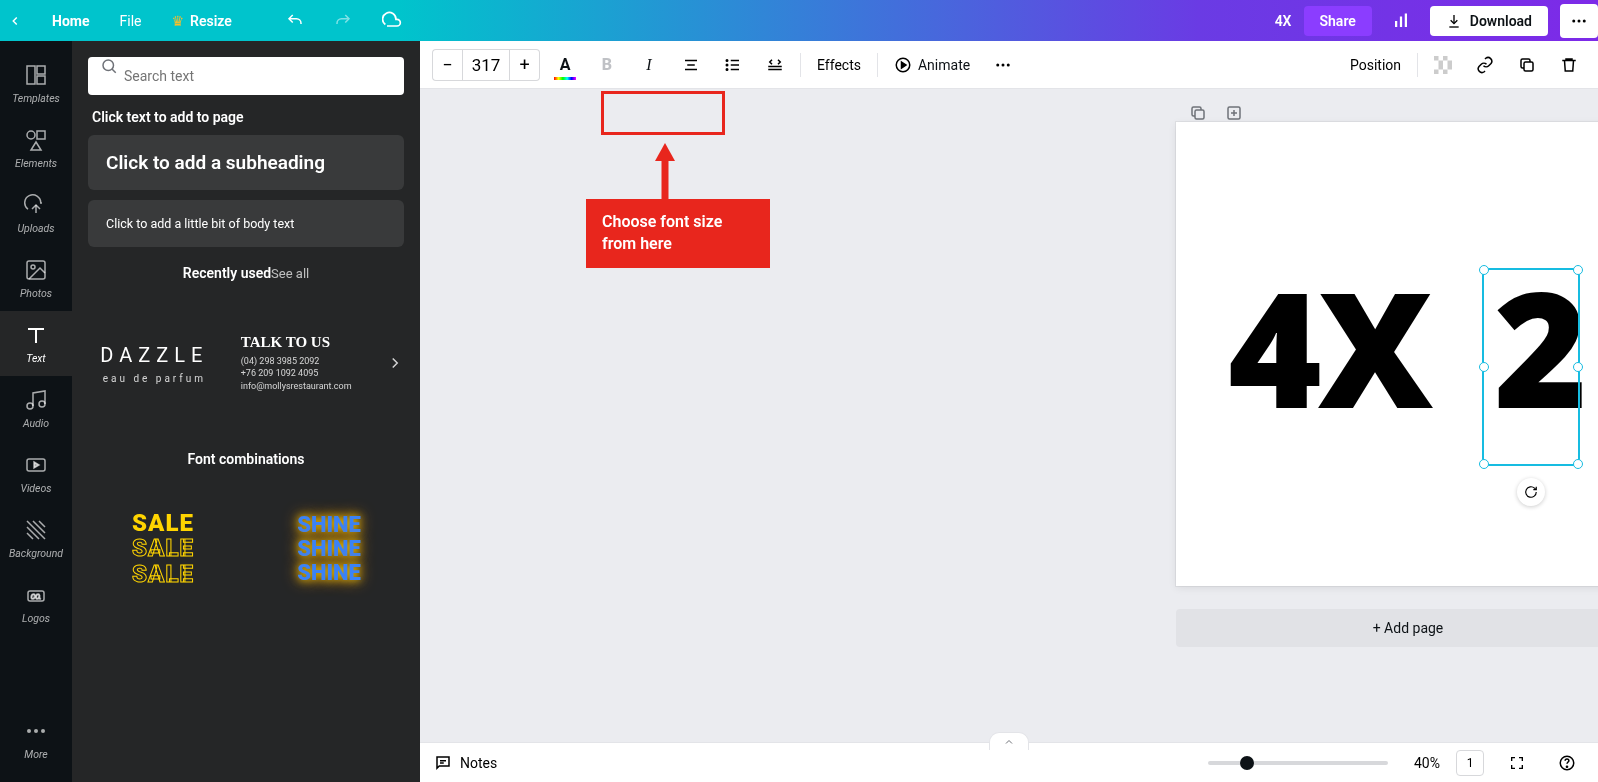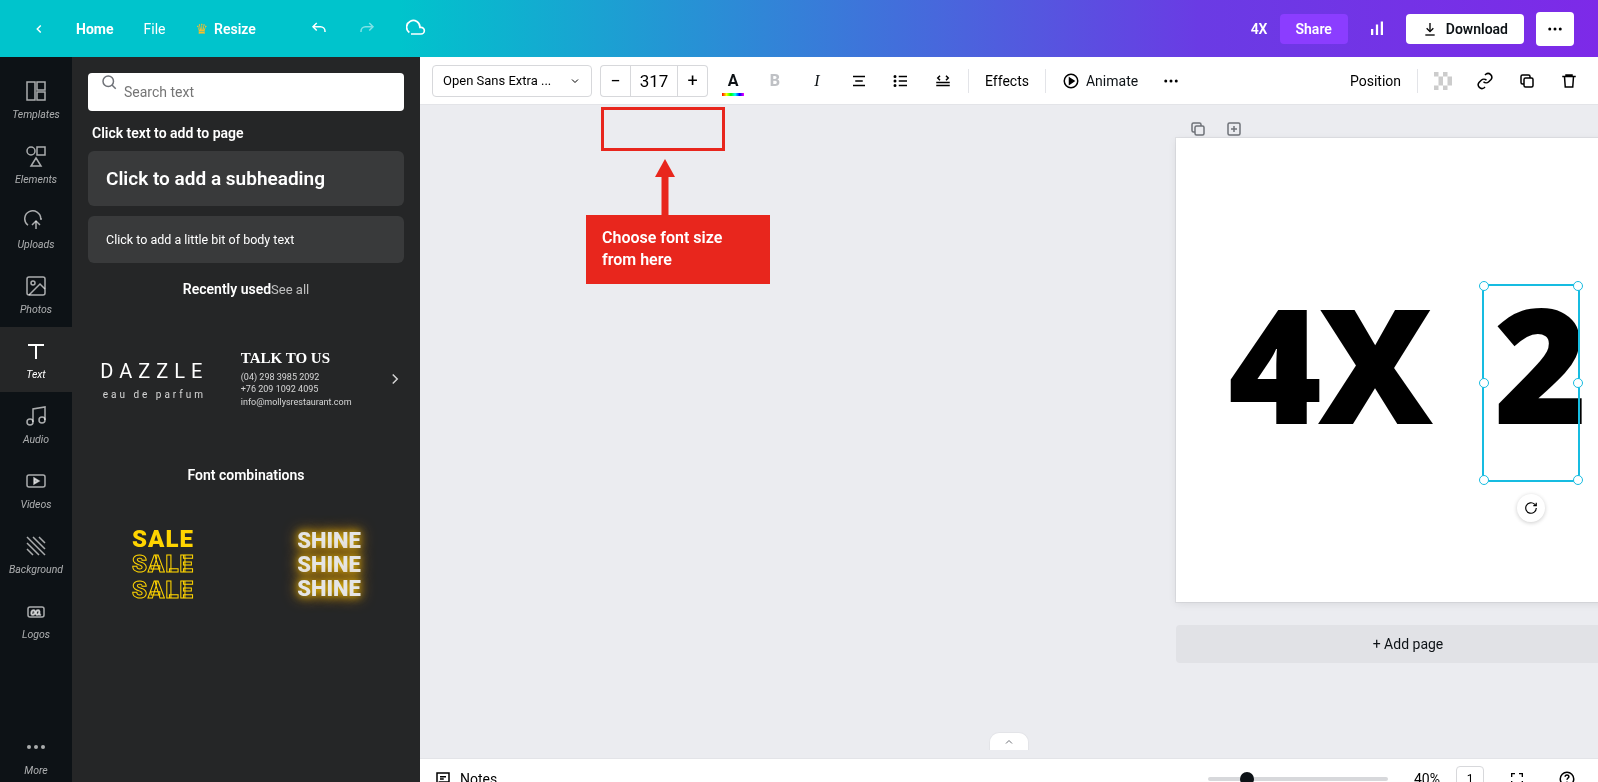--- a/index.html
+++ b/index.html
@@ -1,19 +1,19 @@
 <!DOCTYPE html>
 <html><head>
 <meta charset="utf-8">
 <style>
 * { margin: 0; padding: 0; box-sizing: border-box; font-family: -apple-system, BlinkMacSystemFont, "Segoe UI", Roboto, Helvetica, Arial, sans-serif; }
 body { width: 1598px; height: 782px; overflow: hidden; background: #fff; }
 
 
-.top-header { height: 57px; background: linear-gradient(90deg, #00c4cc 0%, #00c4cc 25%, #6a3be4 75%, #7d2ae8 100%); display: flex; align-items: center; color: #fff; padding: 0 24px; }
+.top-header { height: 41px; background: linear-gradient(90deg, #00c4cc 0%, #00c4cc 25%, #6a3be4 75%, #7d2ae8 100%); display: flex; align-items: center; color: #fff; padding: 0 0; }
 .hdr-left { display: flex; align-items: center; gap: 14px; }
 .hdr-btn { display: flex; align-items: center; gap: 6px; padding: 4px 8px; border-radius: 4px; cursor: pointer; font-size: 14px; }
 .hdr-sep { width: 10px; }
 .hdr-right { margin-left: auto; display: flex; align-items: center; gap: 12px; }
 .share-btn { background: #8b3dff; padding: 7px 16px; border-radius: 4px; font-weight: 600; font-size: 14px; }
 .download-btn { background: #fff; color: #0d1216; padding: 7px 16px; border-radius: 4px; font-weight: 600; font-size: 14px; display: flex; align-items: center; gap: 8px; }
 .more-btn { background: #fff; color: #0d1216; width: 38px; height: 34px; border-radius: 4px; display: flex; align-items: center; justify-content: center; }
 .crown { color: #fbbe28; }
 
 
@@ -42,21 +42,21 @@
 .thumb { width: 150px; height: 140px; display: flex; flex-direction: column; align-items: center; justify-content: center; text-align: center; cursor: pointer; }
 .thumb.dazzle .t1 { letter-spacing: 6px; font-size: 20px; font-weight: 400; }
 .thumb.dazzle .t2 { font-size: 10px; letter-spacing: 3px; margin-top: 6px; color: rgba(255,255,255,0.8); }
 .thumb.talk { align-items: flex-start; text-align: left; padding-left: 4px; }
 .thumb.talk .t1 { font-family: Georgia, serif; font-size: 15px; font-weight: 600; margin-bottom: 4px; }
 .thumb.talk .t2 { font-size: 9px; color: rgba(255,255,255,0.8); line-height: 1.4; }
 .chev { color: rgba(255,255,255,0.8); cursor: pointer; }
 .thumb.sale div { font-size: 24px; font-weight: 900; line-height: 1.05; letter-spacing: 1px; }
 .thumb.sale .fill { color: #ffd400; }
 .thumb.sale .outline { color: transparent; -webkit-text-stroke: 1px #ffd400; }
-.thumb.shine div { font-size: 22px; font-weight: 900; color: #e5e5e5; text-shadow: 0 0 8px #ffd400, 0 0 16px #ff9800; line-height: 1.1; }
+.thumb.shine div { font-size: 22px; font-weight: 900; color: #3b82f6; text-shadow: 0 0 8px #ffd400, 0 0 16px #ff9800; line-height: 1.1; }
 
 
 .editor { flex: 1; display: flex; flex-direction: column; background: #ebecf0; }
 .toolbar { height: 48px; background: #fff; border-bottom: 1px solid #e3e4e8; display: flex; align-items: center; padding: 0 12px; gap: 8px; }
 .font-select { width: 160px; height: 32px; border: 1px solid #d7d8db; border-radius: 4px; display: flex; align-items: center; padding: 0 10px; font-size: 13px; cursor: pointer; justify-content: space-between; }
 .fontsize { display: flex; height: 32px; }
 .fs-btn { width: 30px; border: 1px solid #d7d8db; background: #fff; display: flex; align-items: center; justify-content: center; font-size: 18px; cursor: pointer; }
 .fs-btn.minus { border-radius: 4px 0 0 4px; border-right: none; }
 .fs-btn.plus { border-radius: 0 4px 4px 0; border-left: none; }
 .fs-input { width: 48px; border: 1px solid #d7d8db; text-align: center; font-size: 17px; }
@@ -294,26 +294,20 @@
         <div>SHINE</div>
         <div>SHINE</div>
         <div>SHINE</div>
       </div>
     </div>
 
   </div>
 
   <div class="editor">
     <div class="toolbar">
-      <div class="font-select">
-        <span>Open Sans Extra ...</span>
-        <svg width="12" height="12" viewBox="0 0 24 24" fill="none" stroke="black" stroke-width="2">
-            <path d="M6 9l6 6 6-6"></path>
-          </svg>
-      </div>
       <div class="fontsize">
         <div class="fs-btn minus">−</div>
         <input class="fs-input" value="317" style="">
         <div class="fs-btn plus">+</div>
       </div>
       <div class="tb-icon font-color-A">A</div>
       <div class="tb-icon" style="font-weight:800;color:#bfc1c5">B</div>
       <div class="tb-icon" style="font-style:italic;font-family:Georgia">I</div>
       <div class="tb-icon">
         <svg width="18" height="18" viewBox="0 0 24 24" fill="none" stroke="black" stroke-width="2">

